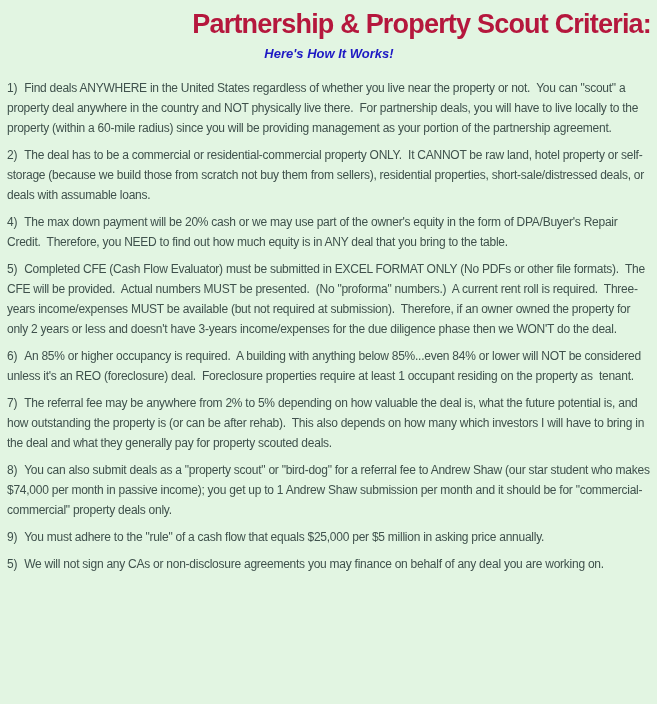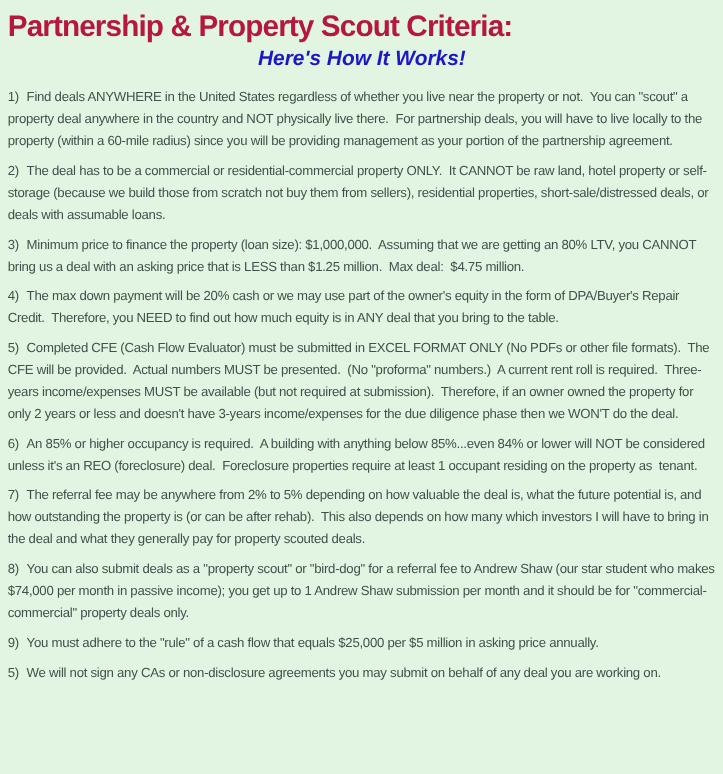--- a/index.html
+++ b/index.html
@@ -21,31 +21,31 @@
     font-family: "Liberation Sans", "DejaVu Sans", sans-serif;
     color: var(--body_text_color);
   }
   .page {
     width: 657px;
     height: 704px;
     padding: 6px 6px 0 7px;
   }
   .page-title {
     margin: 2px 0 0 0;
-    text-align: left;
+    text-align: right;
     font-size: 27px;
     line-height: 32px;
     font-weight: bold;
     letter-spacing: -0.8px;
     color: var(--title_color);
   }
   .page-subtitle {
     margin: 1px 0 12px 0;
     text-align: center;
-    font-size: 19px;
+    font-size: 13px;
     line-height: 25px;
     font-weight: bold;
     font-style: italic;
     color: var(--subtitle_color);
   }
   .intro {
     margin: 0 0 13px 0;
     font-size: 12px;
     line-height: 20px;
     font-style: italic;
@@ -70,23 +70,22 @@
 
 <div class="page">
 
   <h1 class="page-title">Partnership &amp; Property Scout Criteria:</h1>
   <h2 class="page-subtitle">Here's How It Works!</h2>
 
 
   <div class="criteria-list">
     <p class="item"><span class="num">1)</span><span class="txt">Find deals ANYWHERE in the United States regardless of whether you live near the property or not.  You can "scout" a property deal anywhere in the country and NOT physically live there.  For partnership deals, you will have to live locally to the property (within a 60-mile radius) since you will be providing management as your portion of the partnership agreement.</span></p>
     <p class="item"><span class="num">2)</span><span class="txt">The deal has to be a commercial or residential-commercial property ONLY.  It CANNOT be raw land, hotel property or self-storage (because we build those from scratch not buy them from sellers), residential properties, short-sale/distressed deals, or deals with assumable loans.</span></p>
-    <p class="item"><span class="num">3)</span><span class="txt">Minimum price to finance the property (loan size): $1,000,000.  Assuming that we are getting an 80% LTV, you CANNOT bring us a deal with an asking price that is LESS than $1.25 million.  Max deal:  $4.75 million.</span></p>
     <p class="item"><span class="num">4)</span><span class="txt">The max down payment will be 20% cash or we may use part of the owner's equity in the form of DPA/Buyer's Repair Credit.  Therefore, you NEED to find out how much equity is in ANY deal that you bring to the table.</span></p>
     <p class="item"><span class="num">5)</span><span class="txt">Completed CFE (Cash Flow Evaluator) must be submitted in EXCEL FORMAT ONLY (No PDFs or other file formats).  The CFE will be provided.  Actual numbers MUST be presented.  (No "proforma" numbers.)  A current rent roll is required.  Three-years income/expenses MUST be available (but not required at submission).  Therefore, if an owner owned the property for only 2 years or less and doesn't have 3-years income/expenses for the due diligence phase then we WON'T do the deal.</span></p>
     <p class="item"><span class="num">6)</span><span class="txt">An 85% or higher occupancy is required.  A building with anything below 85%...even 84% or lower will NOT be considered unless it's an REO (foreclosure) deal.  Foreclosure properties require at least 1 occupant residing on the property as  tenant.</span></p>
     <p class="item"><span class="num">7)</span><span class="txt">The referral fee may be anywhere from 2% to 5% depending on how valuable the deal is, what the future potential is, and how outstanding the property is (or can be after rehab).  This also depends on how many which investors I will have to bring in the deal and what they generally pay for property scouted deals.</span></p>
     <p class="item"><span class="num">8)</span><span class="txt">You can also submit deals as a "property scout" or "bird-dog" for a referral fee to Andrew Shaw (our star student who makes $74,000 per month in passive income); you get up to 1 Andrew Shaw submission per month and it should be for "commercial-commercial" property deals only.</span></p>
     <p class="item"><span class="num">9)</span><span class="txt">You must adhere to the "rule" of a cash flow that equals $25,000 per $5 million in asking price annually.</span></p>
-    <p class="item"><span class="num">5)</span><span class="txt">We will not sign any CAs or non-disclosure agreements you may submit on behalf of any deal you are working on.</span></p>
+    <p class="item"><span class="num">5)</span><span class="txt">We will not sign any CAs or non-disclosure agreements you may finance on behalf of any deal you are working on.</span></p>
   </div>
 
 </div>
 
 </body></html>

